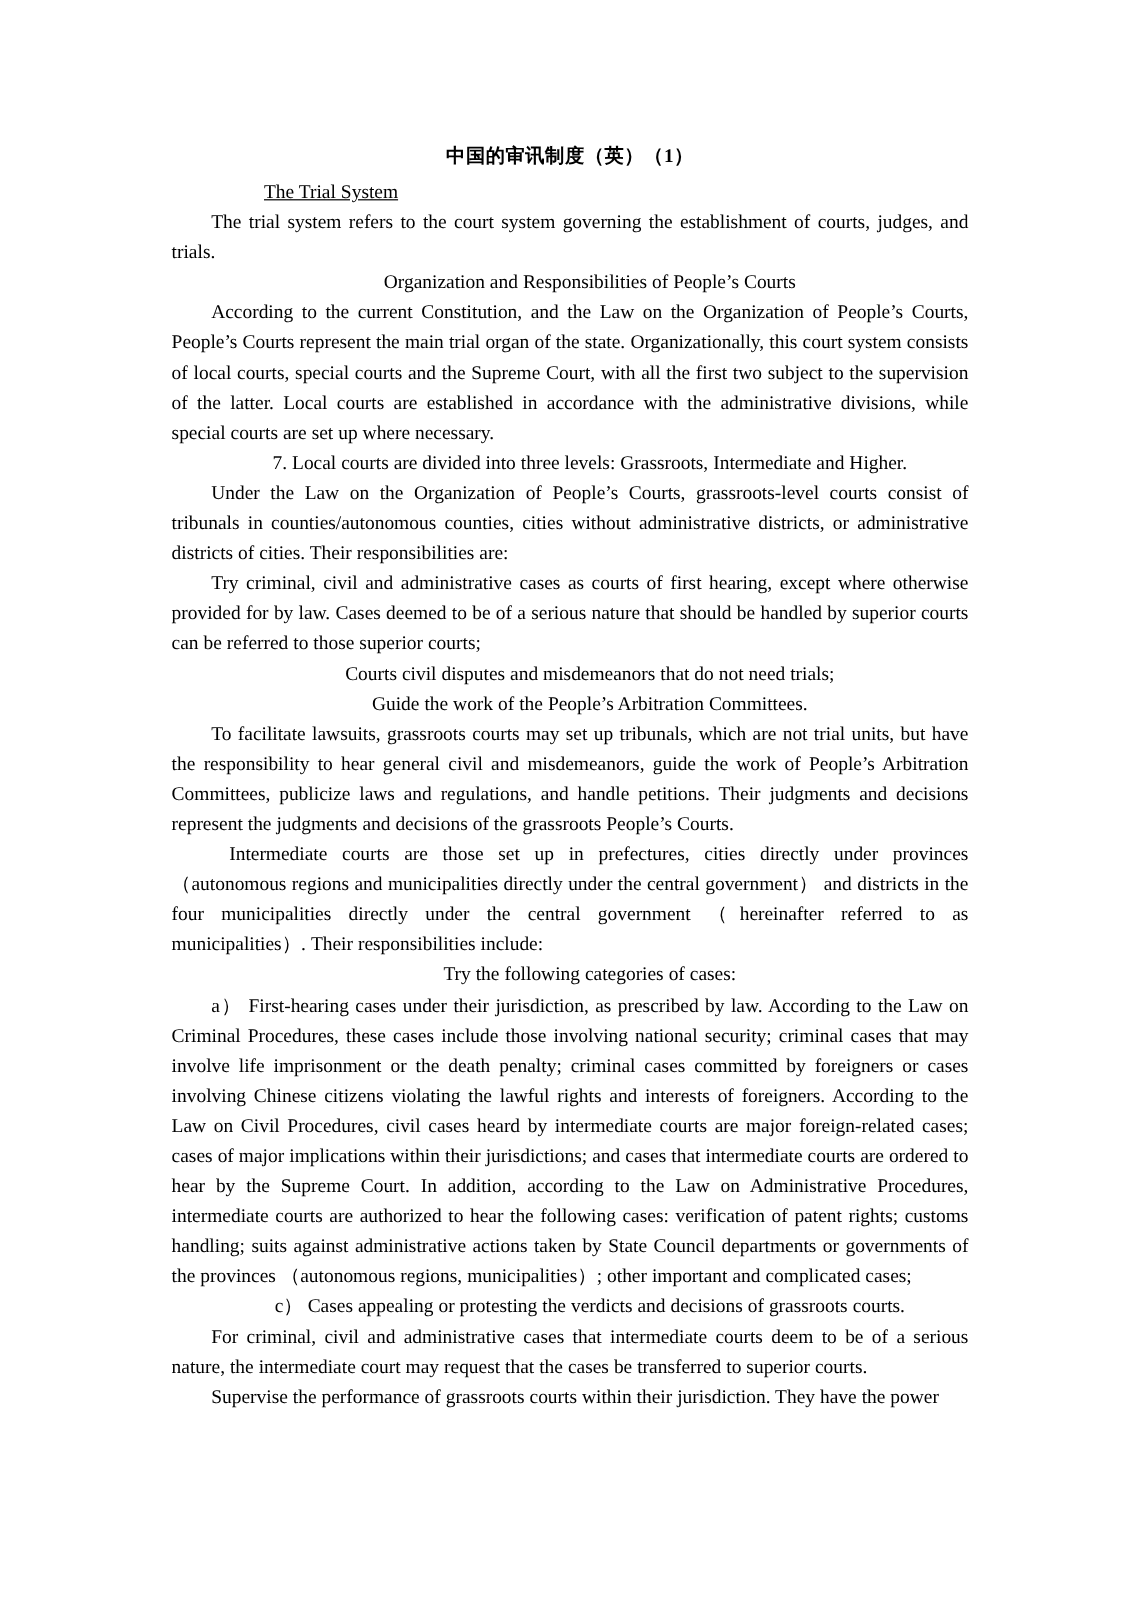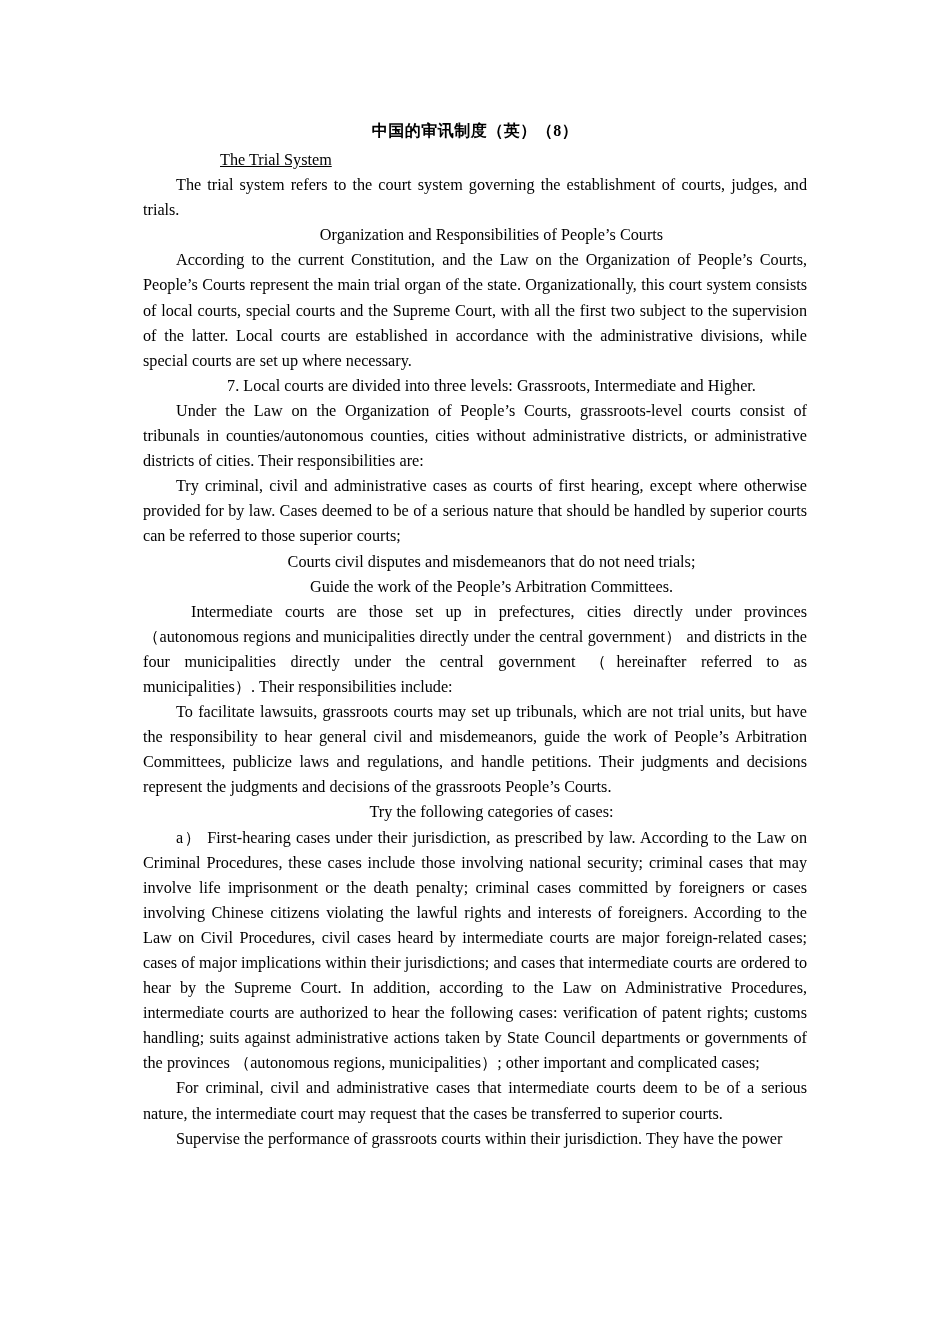--- a/index.html
+++ b/index.html
@@ -56,48 +56,49 @@
     text-align: left;
     text-decoration: underline;
   }
 </style>
 </head>
 <body>
 
 <div class="page">
   <div class="content">
 
-    <h1 class="doc-title">中国的审讯制度（英）（8）</h1>
+    <h1 class="doc-title">中国的审讯制度（英）（1）</h1>
 
     <p class="para heading-line">The Trial System</p>
 
     <p class="para">The trial system refers to the court system governing the establishment of courts, judges, and trials.</p>
 
     <p class="para nojust">Organization and Responsibilities of People’s Courts</p>
 
     <p class="para"> According to the current Constitution, and the Law on the Organization of People’s Courts, People’s Courts represent the main trial organ of the state. Organizationally, this court system consists of local courts, special courts and the Supreme Court, with all the first two subject to the supervision of the latter. Local courts are established in accordance with the administrative divisions, while special courts are set up where necessary.</p>
 
     <p class="para nojust">7. Local courts are divided into three levels: Grassroots, Intermediate and Higher.</p>
 
     <p class="para"> Under the Law on the Organization of People’s Courts, grassroots-level courts consist of tribunals in counties/autonomous counties, cities without administrative districts, or administrative districts of cities. Their responsibilities are:</p>
 
     <p class="para">Try criminal, civil and administrative cases as courts of first hearing, except where otherwise provided for by law. Cases deemed to be of a serious nature that should be handled by superior courts can be referred to those superior courts;</p>
 
     <p class="para nojust">Courts civil disputes and misdemeanors that do not need trials;</p>
 
     <p class="para nojust">Guide the work of the People’s Arbitration Committees.</p>
 
+    <p class="para"> To facilitate lawsuits, grassroots courts may set up tribunals, which are not trial units, but have the responsibility to hear general civil and misdemeanors, guide the work of People’s Arbitration Committees, publicize laws and regulations, and handle petitions. Their judgments and decisions represent the judgments and decisions of the grassroots People’s Courts.</p>
+
     <p class="para deep">Intermediate courts are those set up in prefectures, cities directly under provinces （autonomous regions and municipalities directly under the central government） and districts in the four municipalities directly under the central government （hereinafter referred to as municipalities）. Their responsibilities include:</p>
-
-    <p class="para"> To facilitate lawsuits, grassroots courts may set up tribunals, which are not trial units, but have the responsibility to hear general civil and misdemeanors, guide the work of People’s Arbitration Committees, publicize laws and regulations, and handle petitions. Their judgments and decisions represent the judgments and decisions of the grassroots People’s Courts.</p>
 
     <p class="para nojust">Try the following categories of cases:</p>
 
     <p class="para"> a） First-hearing cases under their jurisdiction, as prescribed by law. According to the Law on Criminal Procedures, these cases include those involving national security; criminal cases that may involve life imprisonment or the death penalty; criminal cases committed by foreigners or cases involving Chinese citizens violating the lawful rights and interests of foreigners. According to the Law on Civil Procedures, civil cases heard by intermediate courts are major foreign-related cases; cases of major implications within their jurisdictions; and cases that intermediate courts are ordered to hear by the Supreme Court. In addition, according to the Law on Administrative Procedures, intermediate courts are authorized to hear the following cases: verification of patent rights; customs handling; suits against administrative actions taken by State Council departments or governments of the provinces （autonomous regions, municipalities）; other important and complicated cases;</p>
 
 
+    <p class="para nojust"> c） Cases appealing or protesting the verdicts and decisions of grassroots courts.</p>
 
     <p class="para"> For criminal, civil and administrative cases that intermediate courts deem to be of a serious nature, the intermediate court may request that the cases be transferred to superior courts.</p>
 
     <p class="para">Supervise the performance of grassroots courts within their jurisdiction. They have the power</p>
 
   </div>
 </div>
 
 </body></html>

